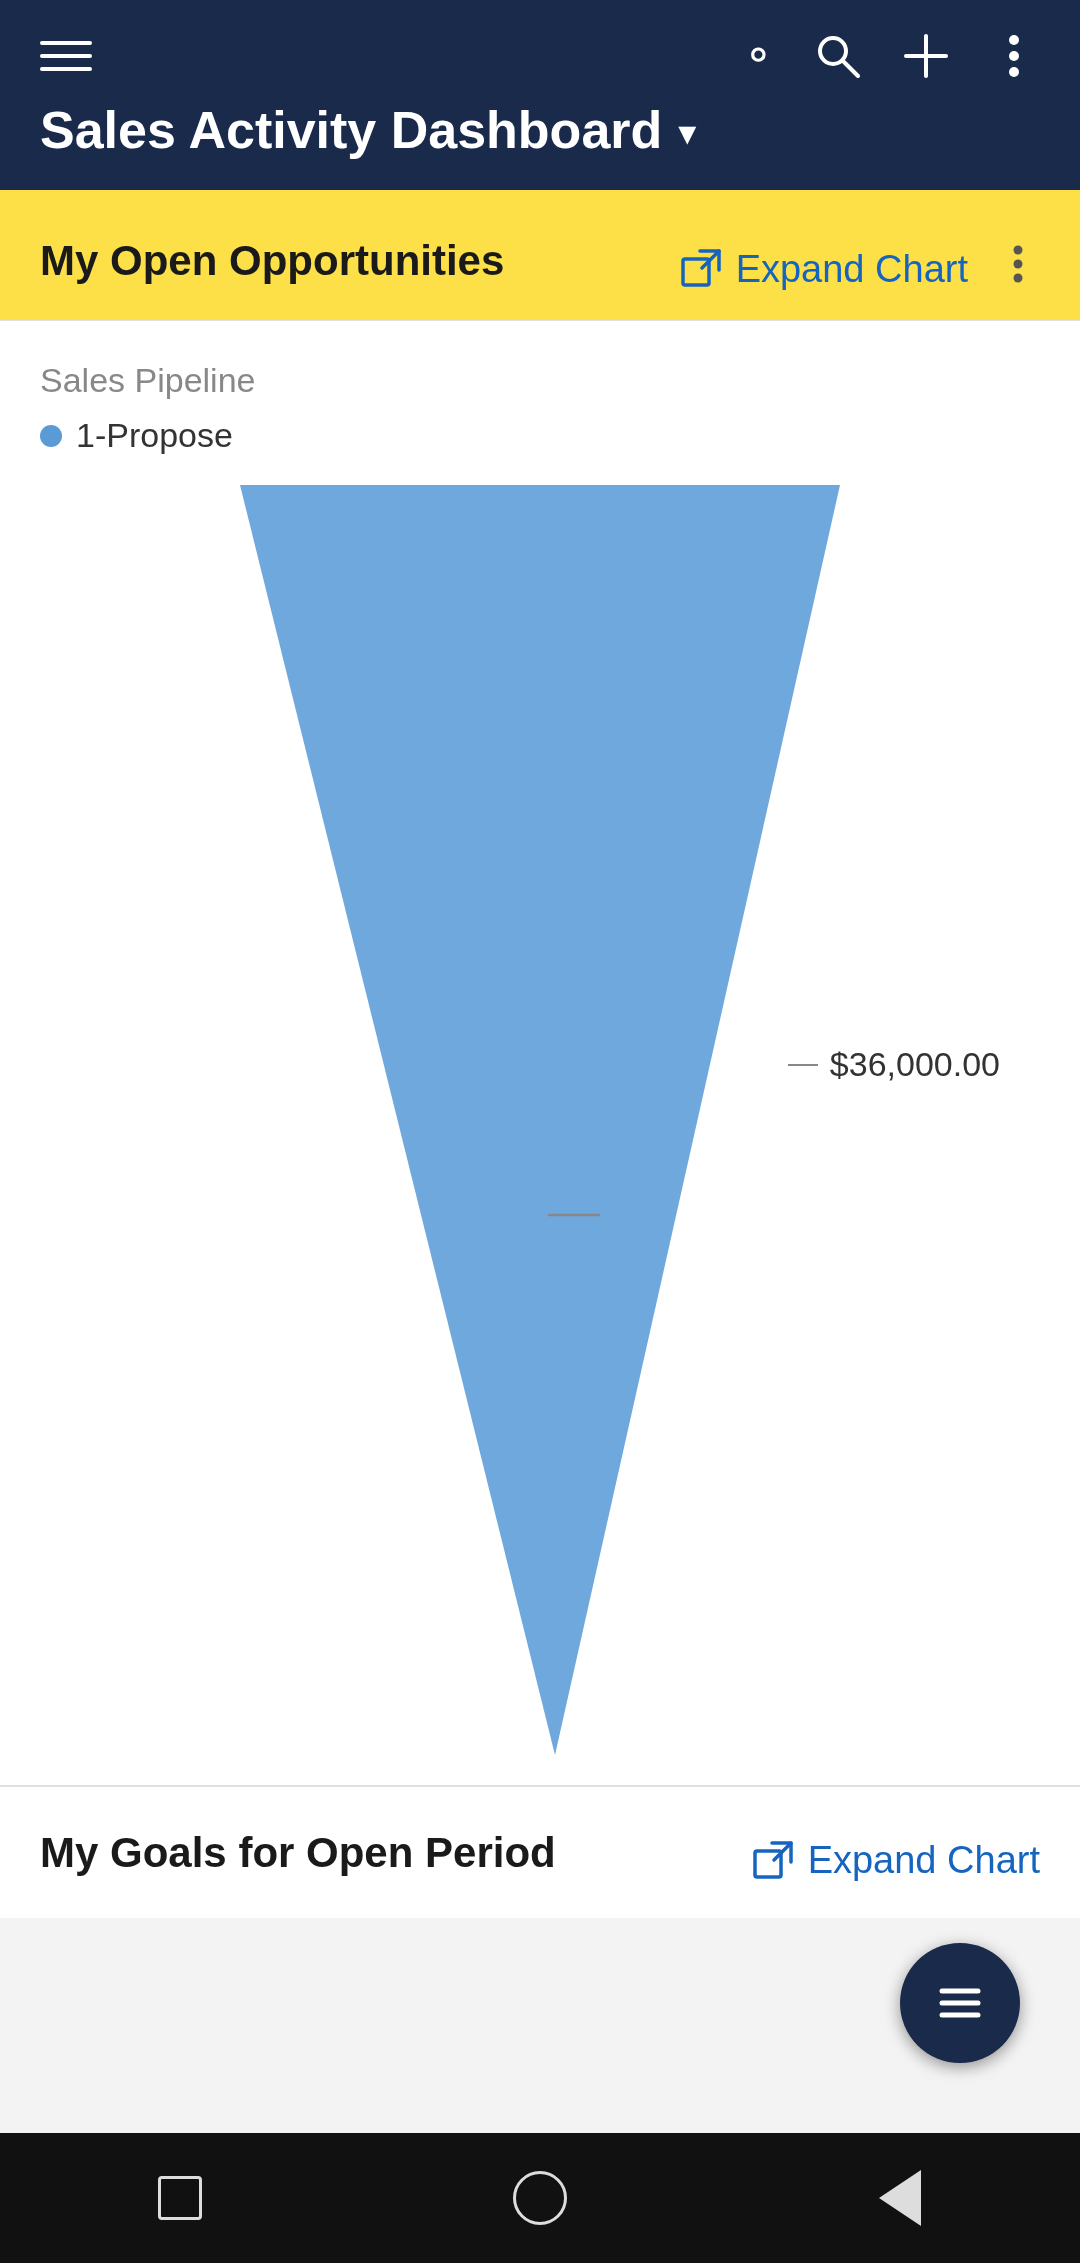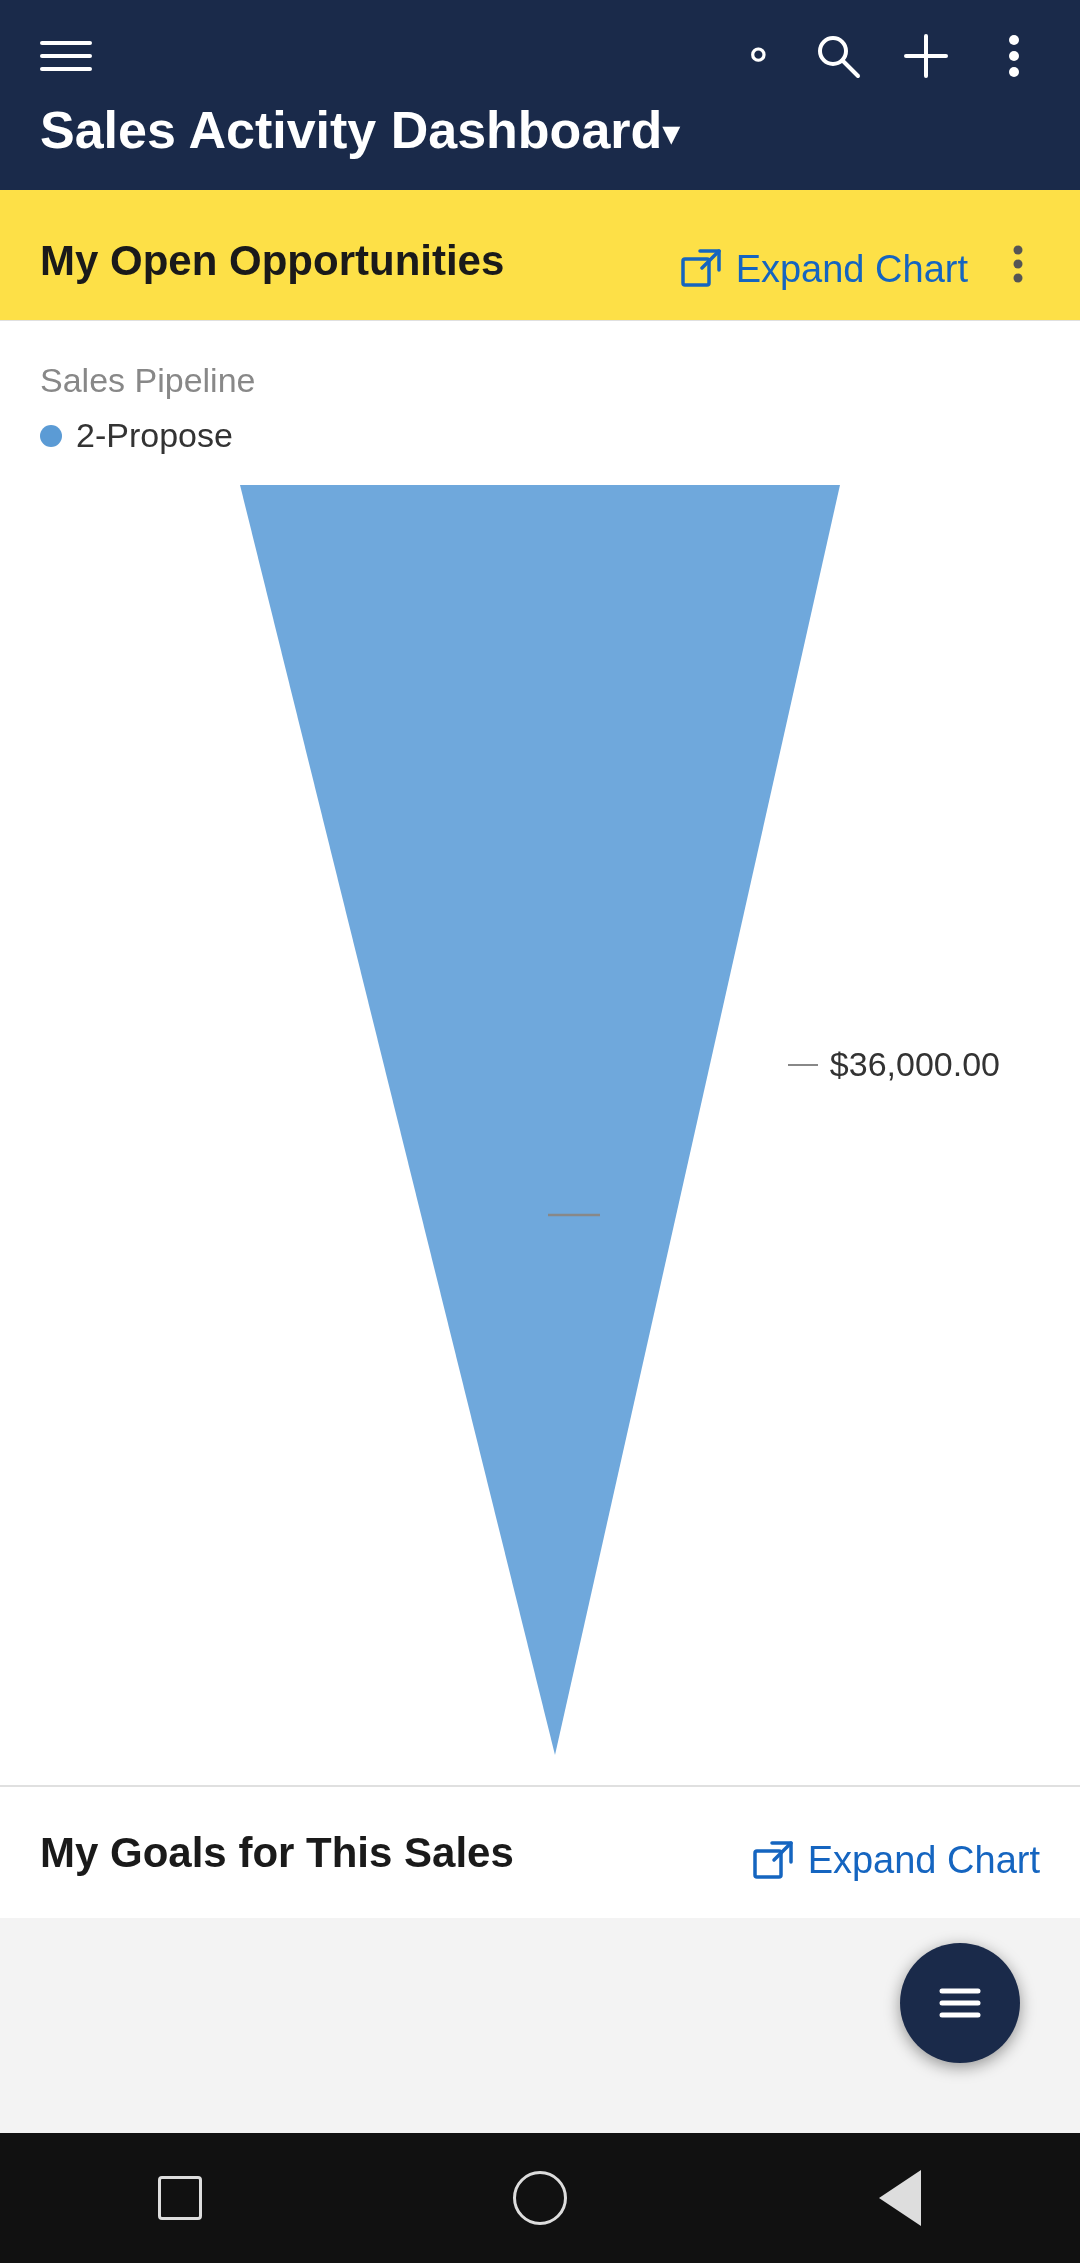--- a/index.html
+++ b/index.html
@@ -63,20 +63,21 @@
     }
 
     .nav-icon-search {
       font-size: 42px;
     }
 
     .nav-title-row {
       padding: 0 40px 30px 40px;
       display: flex;
       align-items: center;
+      gap: 16px;
     }
 
     .nav-title {
       color: white;
       font-size: 52px;
       font-weight: 700;
     }
 
     .nav-title-chevron {
       color: white;
@@ -327,41 +328,41 @@
           <circle cx="22" cy="36" r="4.5" fill="#555"></circle>
         </svg>
       </button>
     </div>
   </div>
 
   <div class="chart-container">
     <div class="chart-label">Sales Pipeline</div>
     <div class="chart-legend">
       <div class="legend-dot" style="background:#5b9bd5;"></div>
-      <span class="legend-label">2-Propose</span>
+      <span class="legend-label">1-Propose</span>
     </div>
 
     <div class="funnel-wrapper">
       <svg class="funnel-svg" viewBox="0 0 760 1300" preserveAspectRatio="xMidYMin meet">
 
         <polygon points="80,0 680,0 395,1270" fill="#6fa8dc"></polygon>
 
         <line x1="388" y1="730" x2="440" y2="730" stroke="#888" stroke-width="2.5"></line>
       </svg>
 
       <div class="funnel-value-label">
         <div class="funnel-value-line"></div>
         <span>$36,000.00</span>
       </div>
     </div>
   </div>
 
   <div class="bottom-section">
     <div class="bottom-section-header">
-      <span class="section-title">My Goals for This Sales</span>
+      <span class="section-title">My Goals for Open Period</span>
       <div class="section-actions">
         <button class="expand-chart-btn">
           <svg width="42" height="42" viewBox="0 0 42 42">
             <rect x="3" y="11" width="26" height="26" rx="2" stroke="#1565c0" stroke-width="3.5" fill="none"></rect>
             <polyline points="20,3 39,3 39,22" stroke="#1565c0" stroke-width="3.5" fill="none" stroke-linecap="round" stroke-linejoin="round"></polyline>
             <line x1="22" y1="20" x2="39" y2="3" stroke="#1565c0" stroke-width="3.5" stroke-linecap="round"></line>
           </svg>
           <span>Expand Chart</span>
         </button>
       </div>

